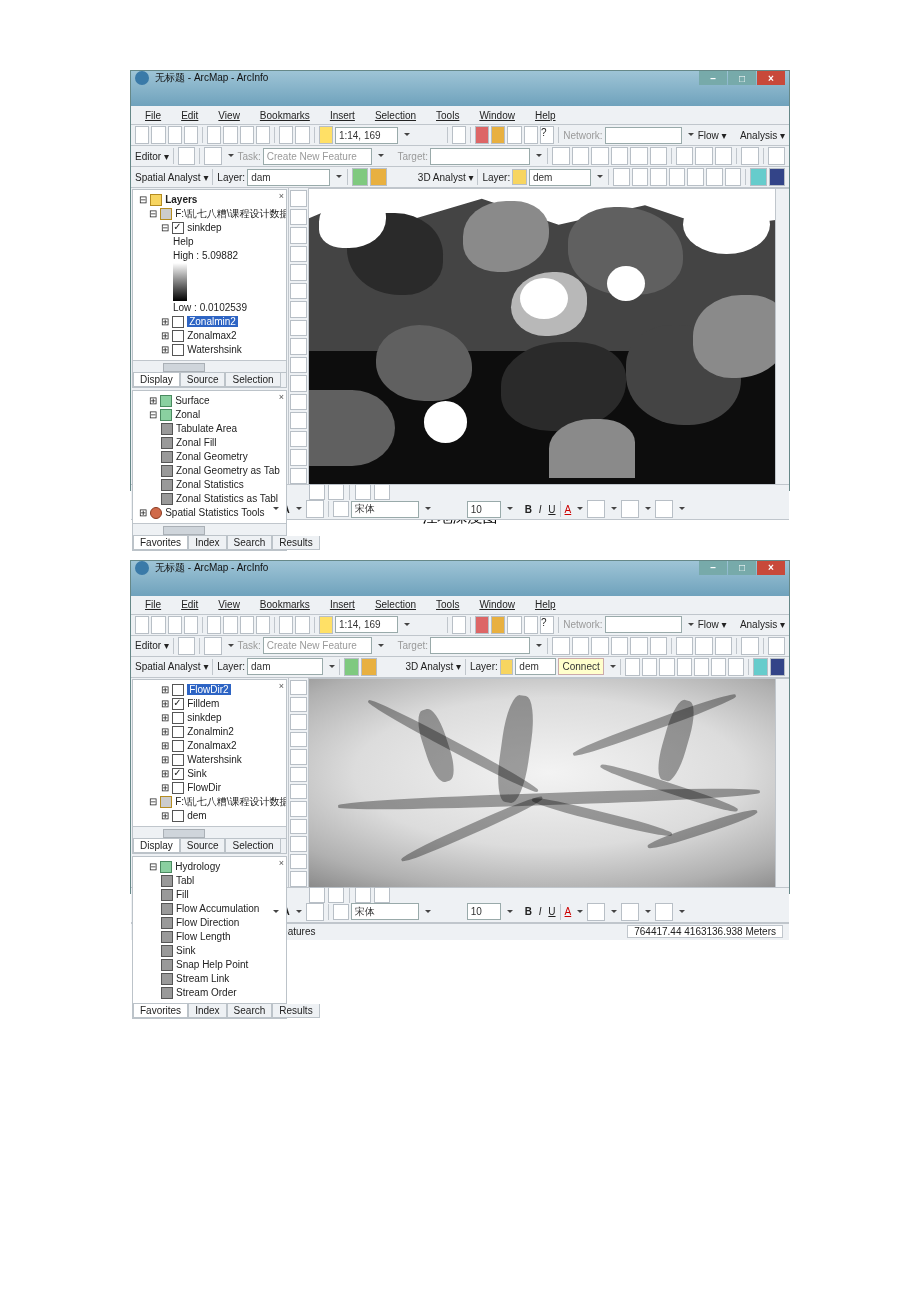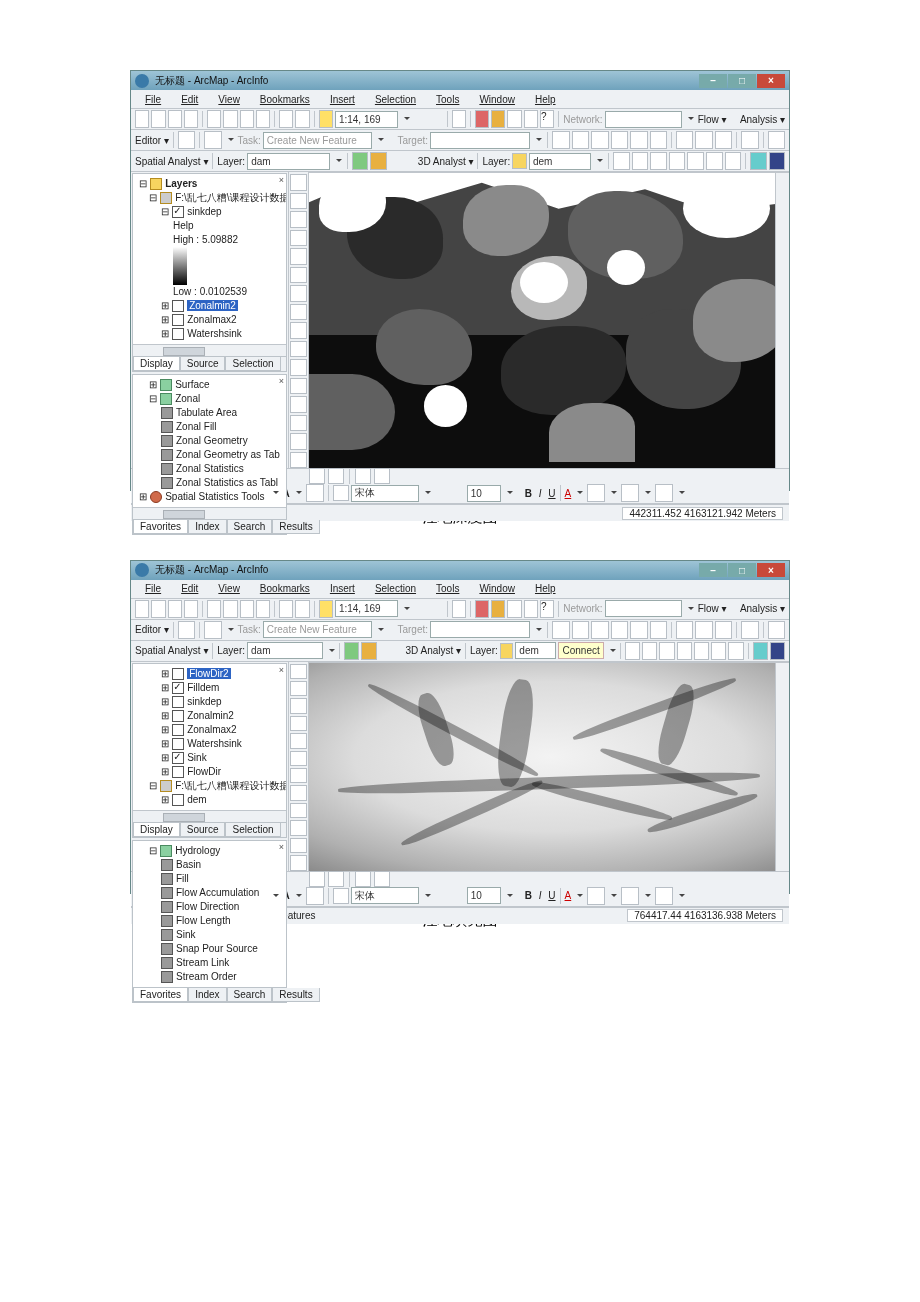--- a/index.html
+++ b/index.html
@@ -6,21 +6,21 @@
   .page{padding:70px 130px 60px 130px;font-size:15px;line-height:1.9;color:#000}
   .caption{text-align:center;margin:12px 0 28px}
   .section-title{margin:0 0 16px 0}
   .para{text-indent:2em;margin:0 0 6px 0;text-align:justify}
 
   
   .arcmap{border:1px solid #688;background:#eef1f4;font-family:Tahoma,Arial,sans-serif;font-size:10px;color:#222;margin:0 auto;position:relative;line-height:normal}
   .arc1{height:419px}
   .arc2{height:332px}
 
-  .titlebar{height:19px;background:linear-gradient(#9ec4d6,#6fa2bc);display:flex;align-items:center;padding:0 4px;color:#111}
+  .titlebar{height:35px;background:linear-gradient(#9ec4d6,#6fa2bc);display:flex;padding:0 4px;color:#111}
   .titlebar .icon{width:14px;height:14px;background:#3a7aa8;border-radius:50%;margin-right:6px;display:inline-block}
   .titlebar .spacer{flex:1}
   .winbtn{width:28px;height:14px;margin-left:1px;display:inline-flex;align-items:center;justify-content:center;font-size:10px;font-weight:bold;color:#fff}
   .wb-min{background:#7aa;} .wb-max{background:#7aa;} .wb-close{background:#c8493a}
 
   .menubar{height:18px;background:#eef1f4;border-bottom:1px solid #c0c6cc;display:flex;align-items:center;padding:0 6px;gap:4px}
   .menubar span{padding:0 4px}
   .menubar .ul{text-decoration:underline}
 
   .toolbar{height:20px;border-bottom:1px solid #c0c6cc;display:flex;align-items:center;padding:0 4px;gap:2px;background:#eef1f4;white-space:nowrap;overflow:hidden}
@@ -328,23 +328,20 @@
       <b>B</b>&nbsp;
       <i>I</i>&nbsp;
       <span style="text-decoration:underline">U</span>
       <span class="sep"></span>
       <span style="text-decoration:underline;color:#c00">A</span><span class="dd"></span>
       <span class="tbtn" style="background:#fff"></span><span class="dd"></span>
       <span class="tbtn"></span><span class="dd"></span>
       <span class="tbtn"></span><span class="dd"></span>
     </div>
 
-    <div class="statusbar">
-      <span class="right">442311.452  4163121.942 Meters</span>
-    </div>
   </div>
 
   <div class="caption">洼地深度图</div>
 
 
   <div class="arcmap arc2" style="margin-top:6px">
     <div class="titlebar">
       <span class="icon"></span>
       <span>无标题 - ArcMap - ArcInfo</span>
       <span class="spacer"></span>
@@ -486,27 +483,27 @@
           <div class="tabs">
             <div>Display</div>
             <div class="inactive">Source</div>
             <div class="inactive">Selection</div>
           </div>
         </div>
         <div class="panel" style="flex:1">
           <span class="x">×</span>
           <div class="tree">
             <div class="row ind1">⊟ <span class="node-ico tool"></span><span>Hydrology</span></div>
-            <div class="row ind2"><span class="node-ico hammer"></span><span>Basin</span></div>
+            <div class="row ind2"><span class="node-ico hammer"></span><span>Tabl</span></div>
             <div class="row ind2"><span class="node-ico hammer"></span><span>Fill</span></div>
             <div class="row ind2"><span class="node-ico hammer"></span><span>Flow Accumulation</span></div>
             <div class="row ind2"><span class="node-ico hammer"></span><span>Flow Direction</span></div>
             <div class="row ind2"><span class="node-ico hammer"></span><span>Flow Length</span></div>
             <div class="row ind2"><span class="node-ico hammer"></span><span>Sink</span></div>
-            <div class="row ind2"><span class="node-ico hammer"></span><span>Snap Pour Source</span></div>
+            <div class="row ind2"><span class="node-ico hammer"></span><span>Snap Help Point</span></div>
             <div class="row ind2"><span class="node-ico hammer"></span><span>Stream Link</span></div>
             <div class="row ind2"><span class="node-ico hammer"></span><span>Stream Order</span></div>
           </div>
           <div class="tabs">
             <div>Favorites</div>
             <div class="inactive">Index</div>
             <div class="inactive">Search</div>
             <div class="inactive">Results</div>
           </div>
         </div>

